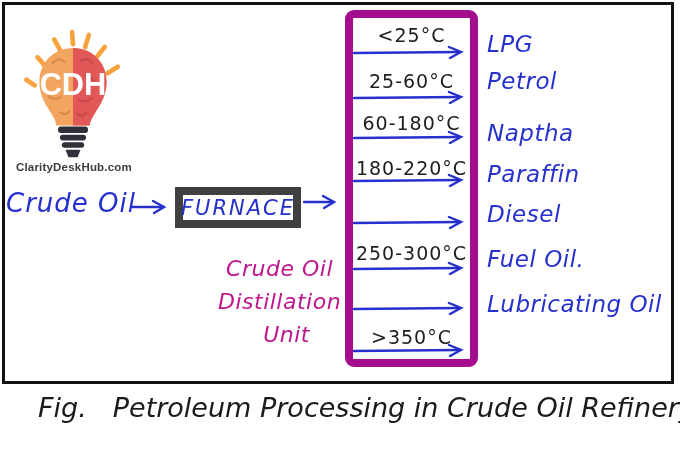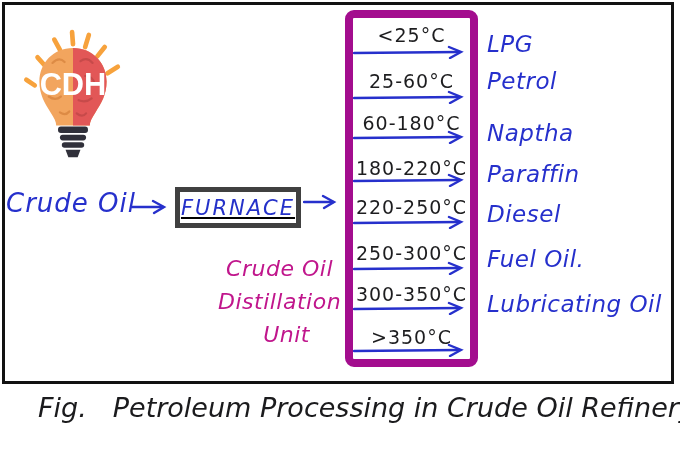--- a/index.html
+++ b/index.html
@@ -15,21 +15,21 @@
   .logo-site { font-family:"Liberation Sans", sans-serif; font-weight:bold;
                font-size:11.5px; color:#3c3c44; letter-spacing:.2px; margin-top:1px; }
 
   .hand { font-style:italic;text-align:center; }
 
   
   .crude-label { position:absolute; left:6px; top:188px; font-size:26px; color:#2630cc;
                  letter-spacing:1px; white-space:nowrap; }
   .flow-arrow-1 { position:absolute; left:131px; top:198px; }
   .furnace-box { position:absolute; left:175px; top:187px; width:126px; height:41px;
-                 border:5px solid #404040; display:flex; align-items:center; justify-content:center;text-decoration:underline; }
+                 border:8px solid #404040; display:flex; align-items:center; justify-content:center; }
   .furnace-box span { font-size:21px; color:#2431c9; letter-spacing:2px; }
   .flow-arrow-2 { position:absolute; left:303px; top:193px; }
 
   
   .column { position:absolute; left:345px; top:10px; width:133px; height:357px;
             border:8px solid #a30d8e; border-radius:9px; background:#fff; }
 
   .temp { position:absolute; left:352px; width:119px; text-align:center;
           font-size:19px; color:#1d1d1f; letter-spacing:1px; white-space:nowrap; }
   .t1{top:24px} .t2{top:70px} .t3{top:112px} .t4{top:157px}
@@ -91,20 +91,21 @@
         <path d="M64 100 q6 5 10 0"></path>
       </g>
       <text x="60" y="80" text-anchor="middle" font-family="Liberation Sans, sans-serif" font-size="33" font-weight="bold" fill="#ffffff">CDH</text>
       <g fill="#30303a">
         <rect x="44" y="114" width="32" height="7" rx="3"></rect>
         <rect x="46" y="123" width="28" height="6" rx="3"></rect>
         <rect x="48" y="131" width="24" height="6" rx="3"></rect>
         <path d="M52 139 h16 l-3 8 h-10 z"></path>
       </g>
     </svg>
+    <div class="logo-site">ClarityDeskHub.com</div>
   </div>
 
   <div class="crude-label hand">Crude Oil</div>
 
   <svg class="flow-arrow-1" width="44" height="18" viewBox="0 0 44 18">
     <g stroke="#2630cc" stroke-width="2.4" fill="none" stroke-linecap="round">
       <path d="M1 9 L32 9"></path>
         <path d="M22 3 L33 9 L23 15"></path>
     </g>
   </svg>
@@ -119,23 +120,21 @@
         <path d="M20 3 L31 9 L21 15"></path>
     </g>
   </svg>
 
   <div class="column"></div>
 
   <div class="temp t1">&lt;25°C</div>
   <div class="temp t2">25-60°C</div>
   <div class="temp t3">60-180°C</div>
   <div class="temp t4">180-220°C</div>
-  <div class="temp t5">220-250°C</div>
   <div class="temp t6">250-300°C</div>
-  <div class="temp t7">300-350°C</div>
   <div class="temp t8">&gt;350°C</div>
 
   <svg class="farrow a1" viewBox="0 0 120 14">
       <g stroke="#2630cc" stroke-width="2.4" fill="none" stroke-linecap="round">
         <path d="M1 8 L106 7"></path>
         <path d="M96 2 L108 7 L97 13"></path>
       </g>
     </svg>
   <svg class="farrow a2" viewBox="0 0 120 14">
       <g stroke="#2630cc" stroke-width="2.4" fill="none" stroke-linecap="round">

